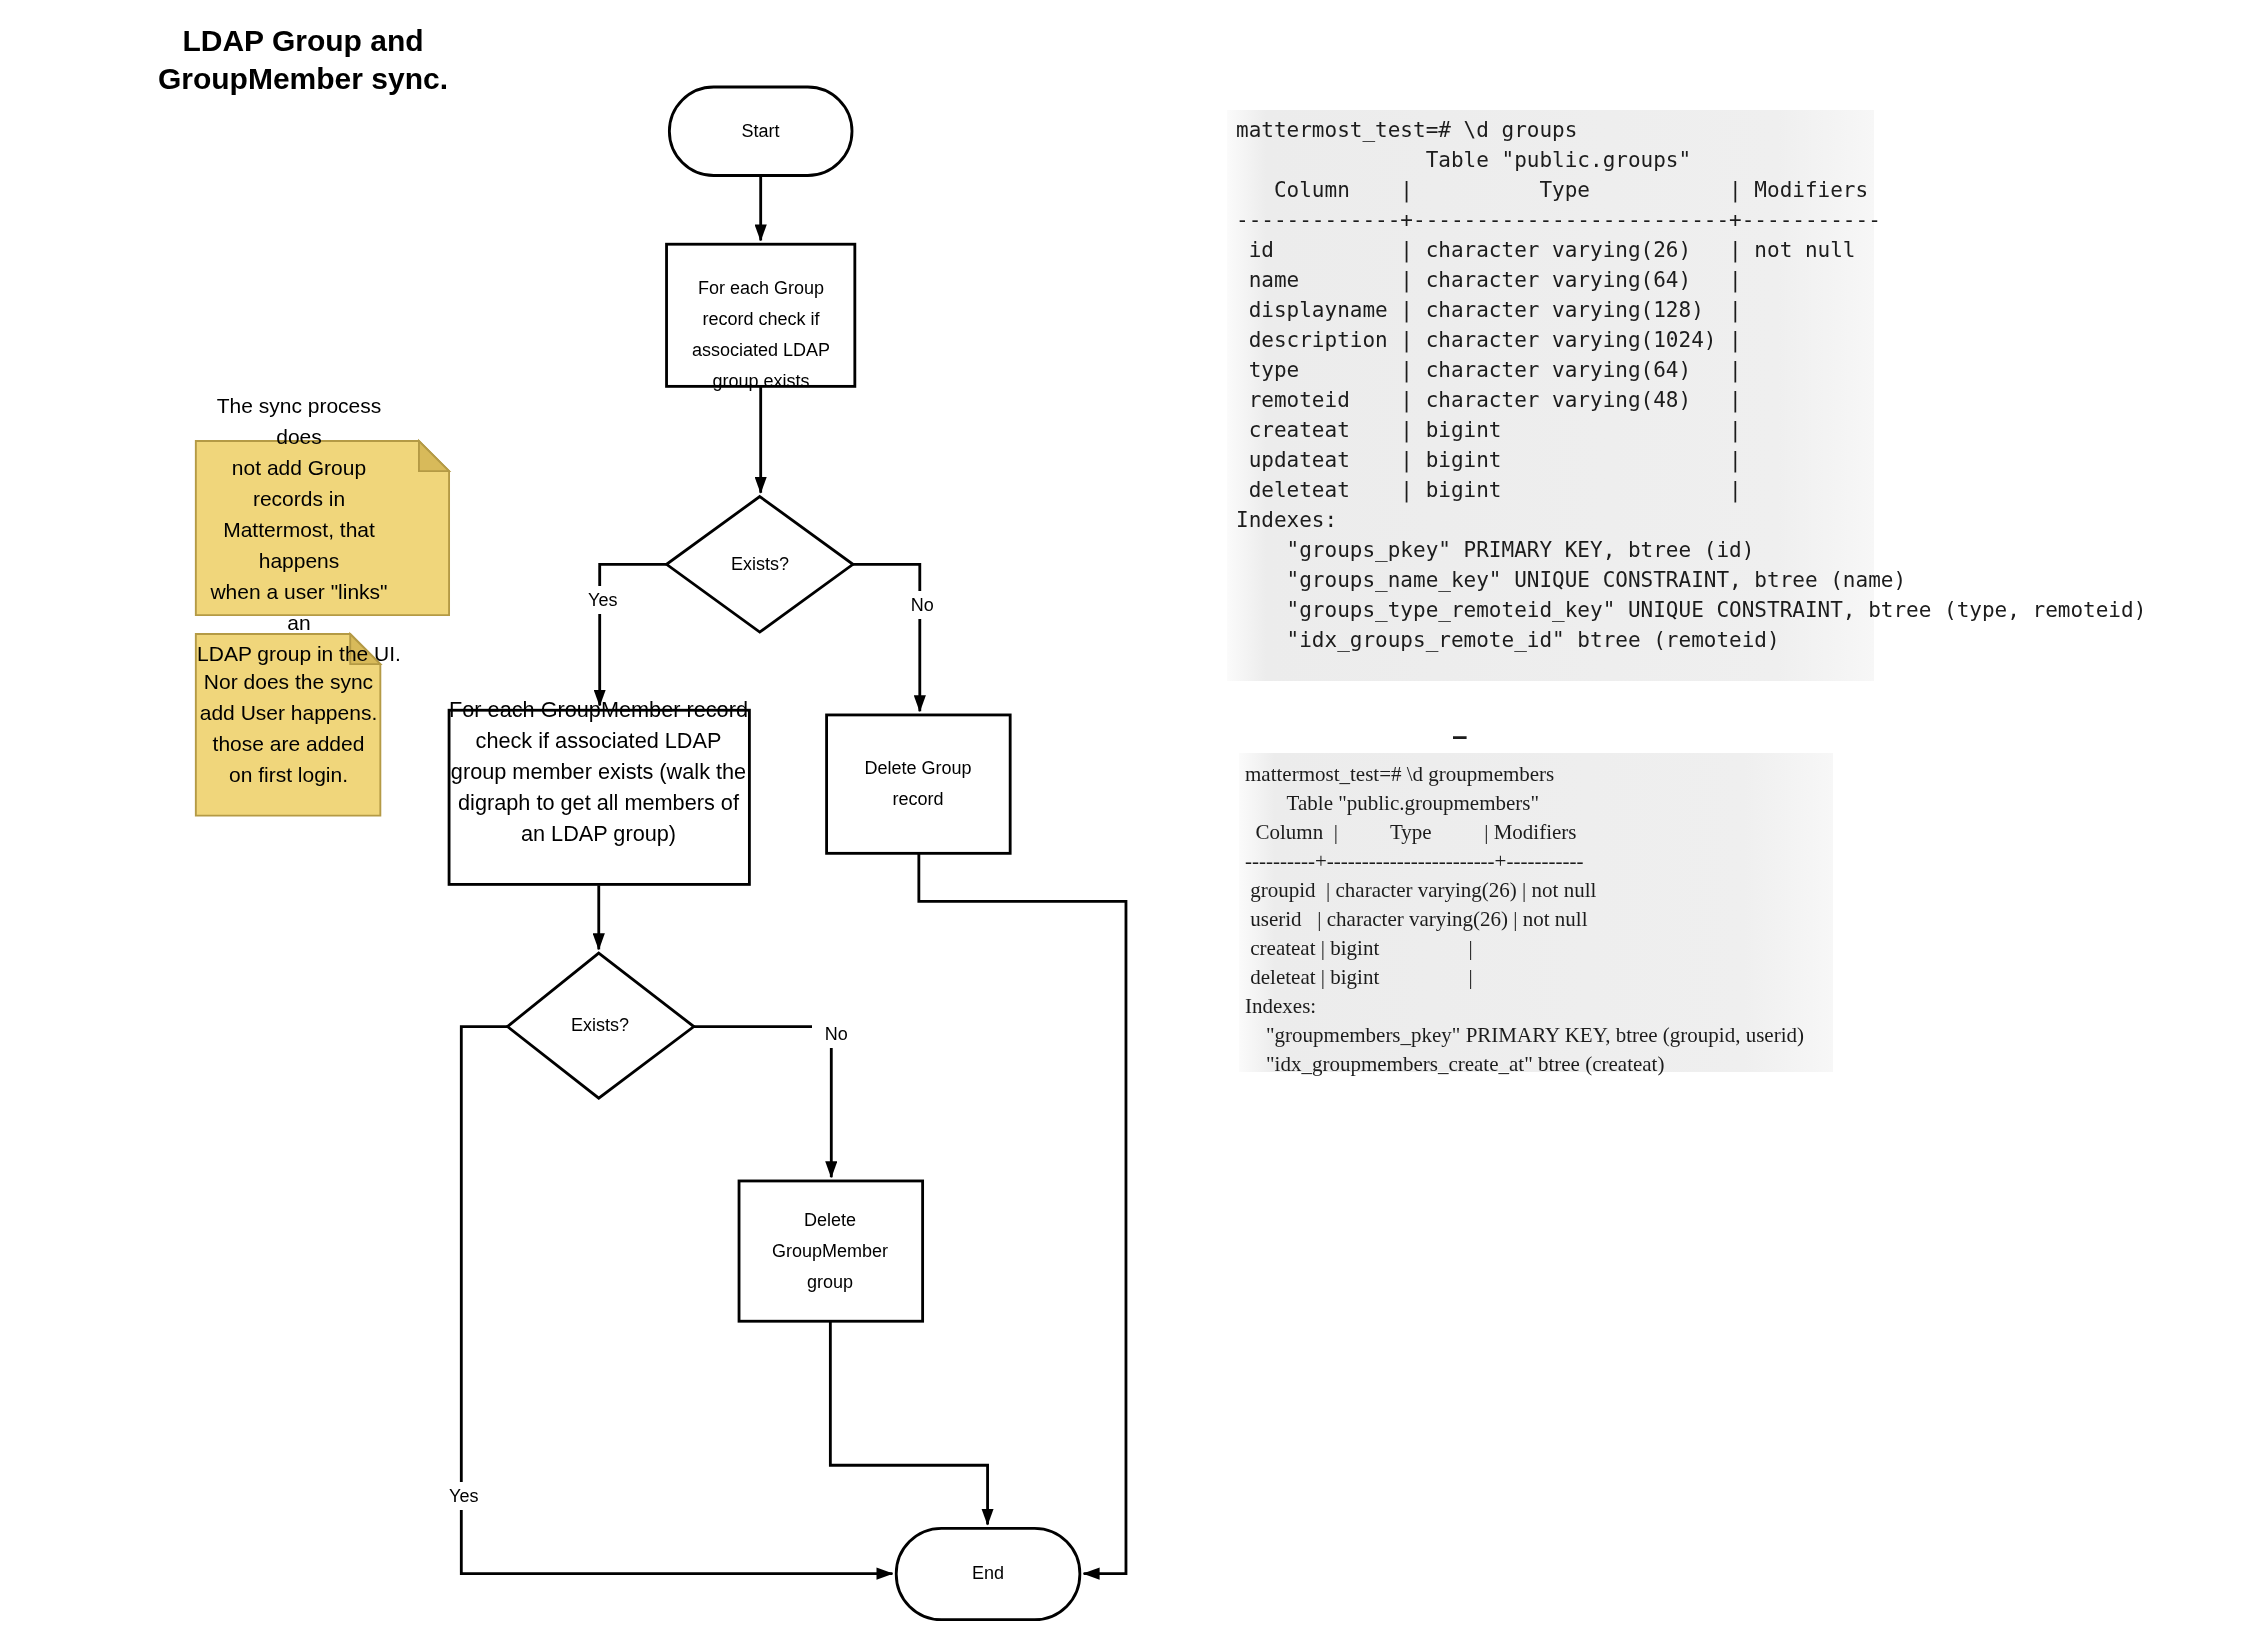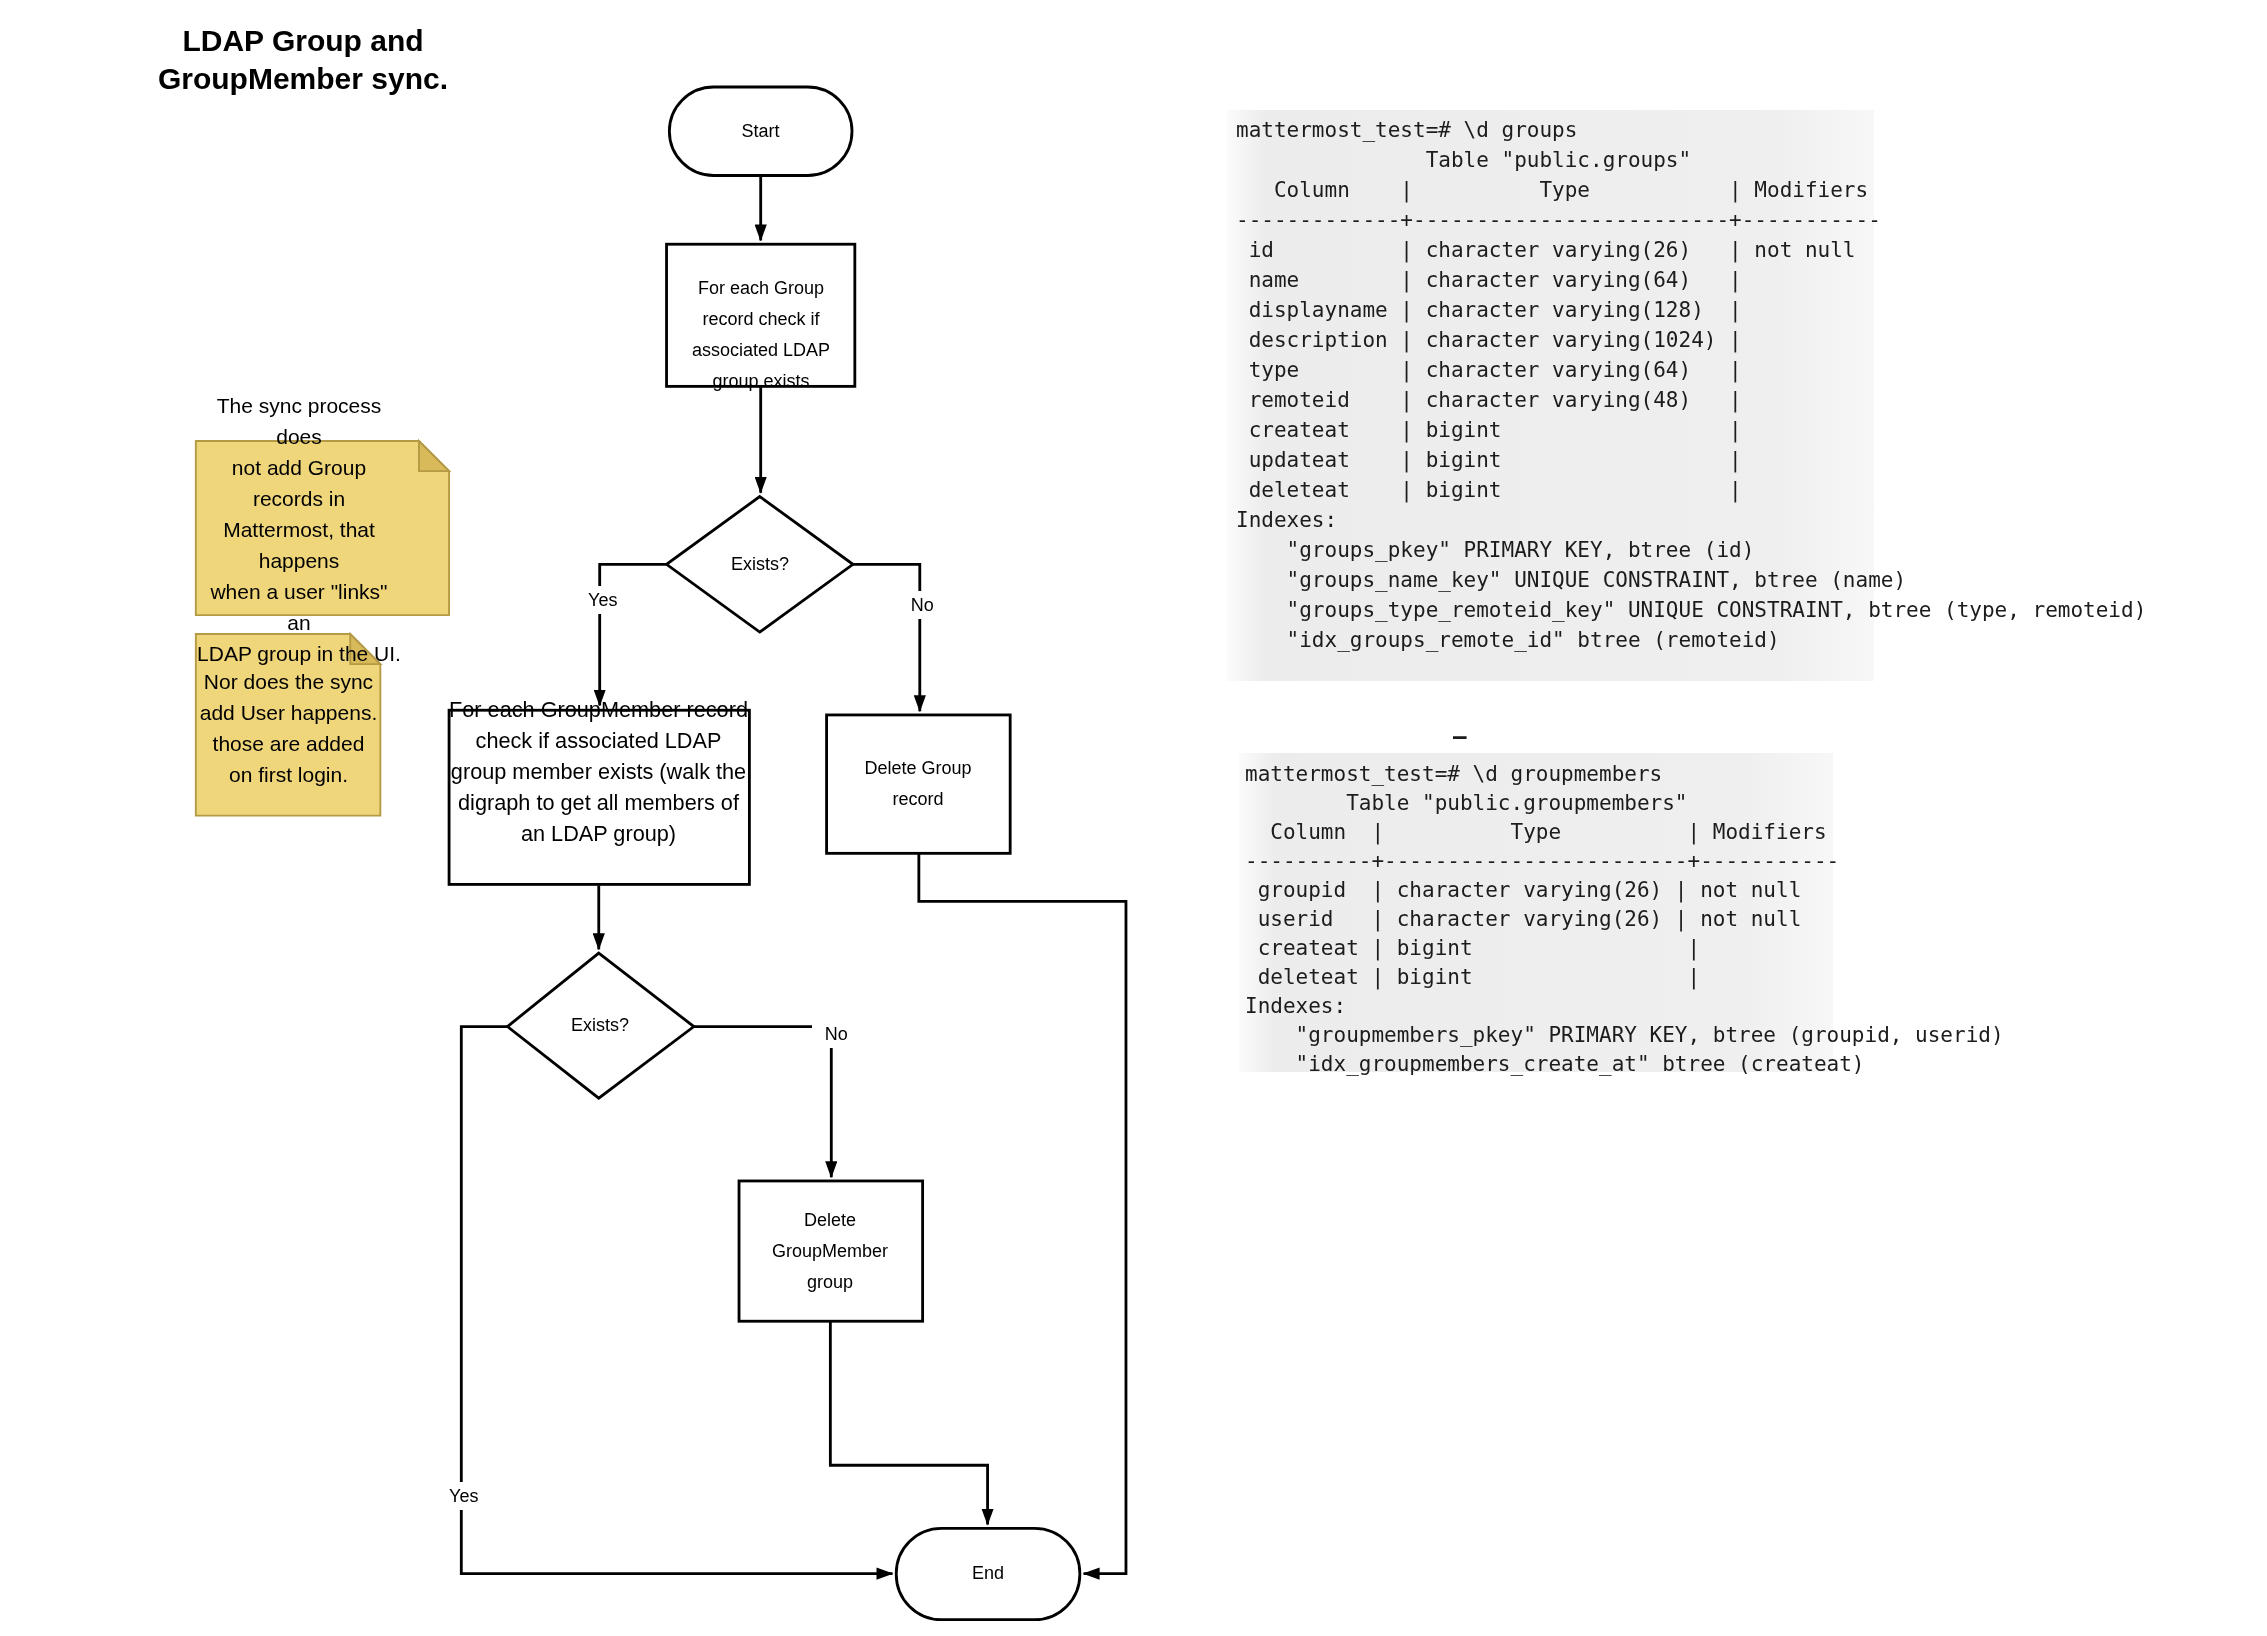--- a/index.html
+++ b/index.html
@@ -8,21 +8,21 @@
   #shapes{position:absolute;left:0;top:0;z-index:1;}
   .termbg{position:absolute;z-index:0;
           background:linear-gradient(to right,#fbfbfb,#ececec 6%,#efefef 85%,#f7f7f7);}
   .lbl{position:absolute;z-index:2;display:flex;align-items:center;justify-content:center;
        text-align:center;white-space:pre-line;color:#000;
        font-family:"Liberation Sans",sans-serif;font-size:18px;line-height:31px;}
   .title{font-weight:bold;font-size:30px;line-height:38px;}
   .edgelbl{background:#ffffff;padding:0 2.8px;height:28px;}
   pre.term{position:absolute;margin:0;z-index:3;color:#1c1c1c;background:transparent;
            font-family:"DejaVu Sans Mono",monospace;font-size:21px;line-height:30px;white-space:pre;}
-  pre.term2{line-height:29px;}
+  pre.term2{line-height:29px;font-family:Liberation Serif, serif;}
   .dash{position:absolute;z-index:3;color:#1c1c1c;font-family:"DejaVu Sans Mono",monospace;
         font-size:22.6px;font-weight:bold;}
 </style>
 </head>
 <body>
 
 <div id="canvas">
 
   <div class="termbg" style="left:1227px;top:110px;width:647px;height:571px;"></div>
   <div class="termbg" style="left:1239px;top:753px;width:594px;height:319px;"></div>

